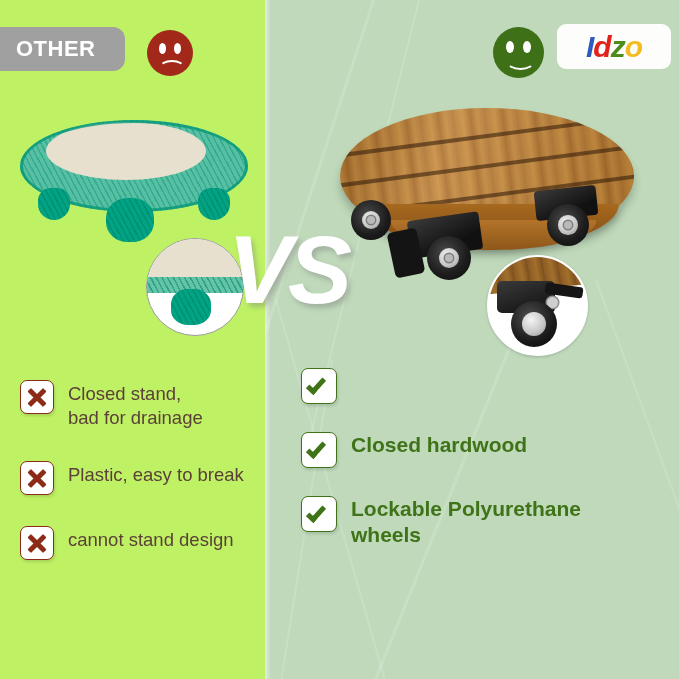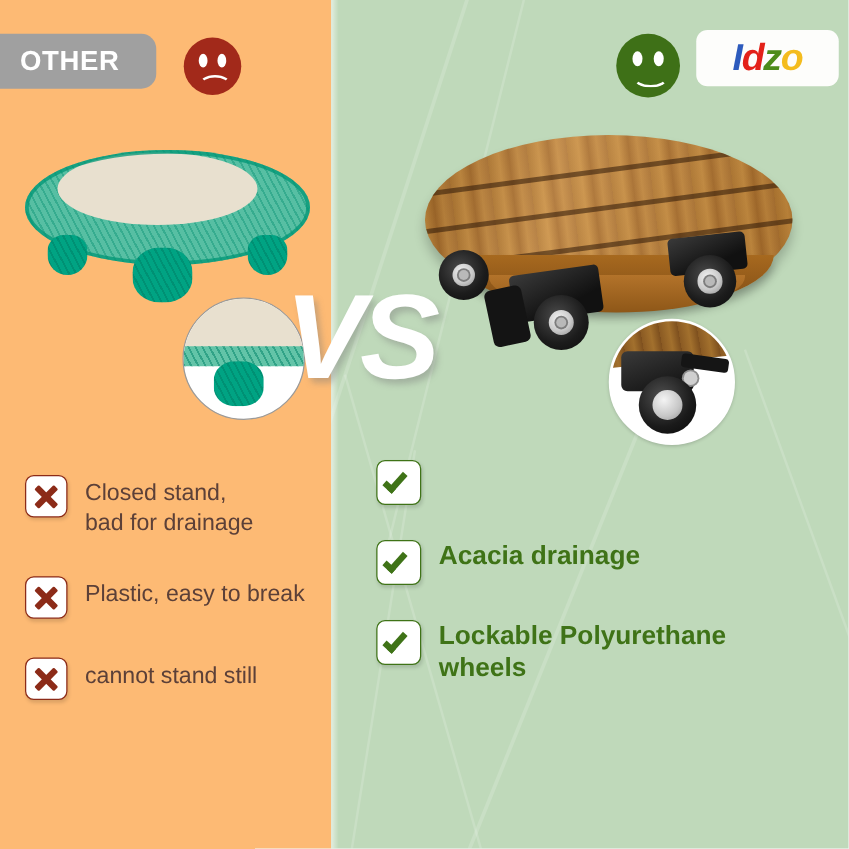--- a/index.html
+++ b/index.html
@@ -16,21 +16,21 @@
     height: 679px;
     overflow: hidden;
     background: #efefef;
   }
 
   
   .panel-left {
     position: absolute;
     left: 0; top: 0;
     width: 265px; height: 679px;
-    background: #fdba74;
+    background: #bef264;
   }
   .panel-right {
     position: absolute;
     left: 265px; top: 0;
     width: 414px; height: 679px;
     background: #bfd9ba;
     overflow: hidden;
   }
   .panel-right .streak {
     position: absolute;
@@ -497,21 +497,21 @@
           <div>Plastic, easy to break</div>
         </div>
       </div>
 
       <div class="bullet">
         <div class="mark mark-x">
           <div class="bar bar-a"></div>
           <div class="bar bar-b"></div>
         </div>
         <div class="txt-left">
-          <div>cannot stand still</div>
+          <div>cannot stand design</div>
         </div>
       </div>
 
     </div>
   </div>
 
   <div class="panel-right">
     <div class="streak s1"></div>
     <div class="streak s2"></div>
     <div class="streak s3"></div>
@@ -570,21 +570,21 @@
       <div class="mark mark-c">
         <div class="tick"></div>
       </div>
     </div>
 
     <div class="bullet">
       <div class="mark mark-c">
         <div class="tick"></div>
       </div>
       <div class="txt-right">
-        <div>Acacia drainage</div>
+        <div>Closed hardwood</div>
       </div>
     </div>
 
     <div class="bullet">
       <div class="mark mark-c">
         <div class="tick"></div>
       </div>
       <div class="txt-right">
         <div>Lockable Polyurethane</div>
         <div>wheels</div>

